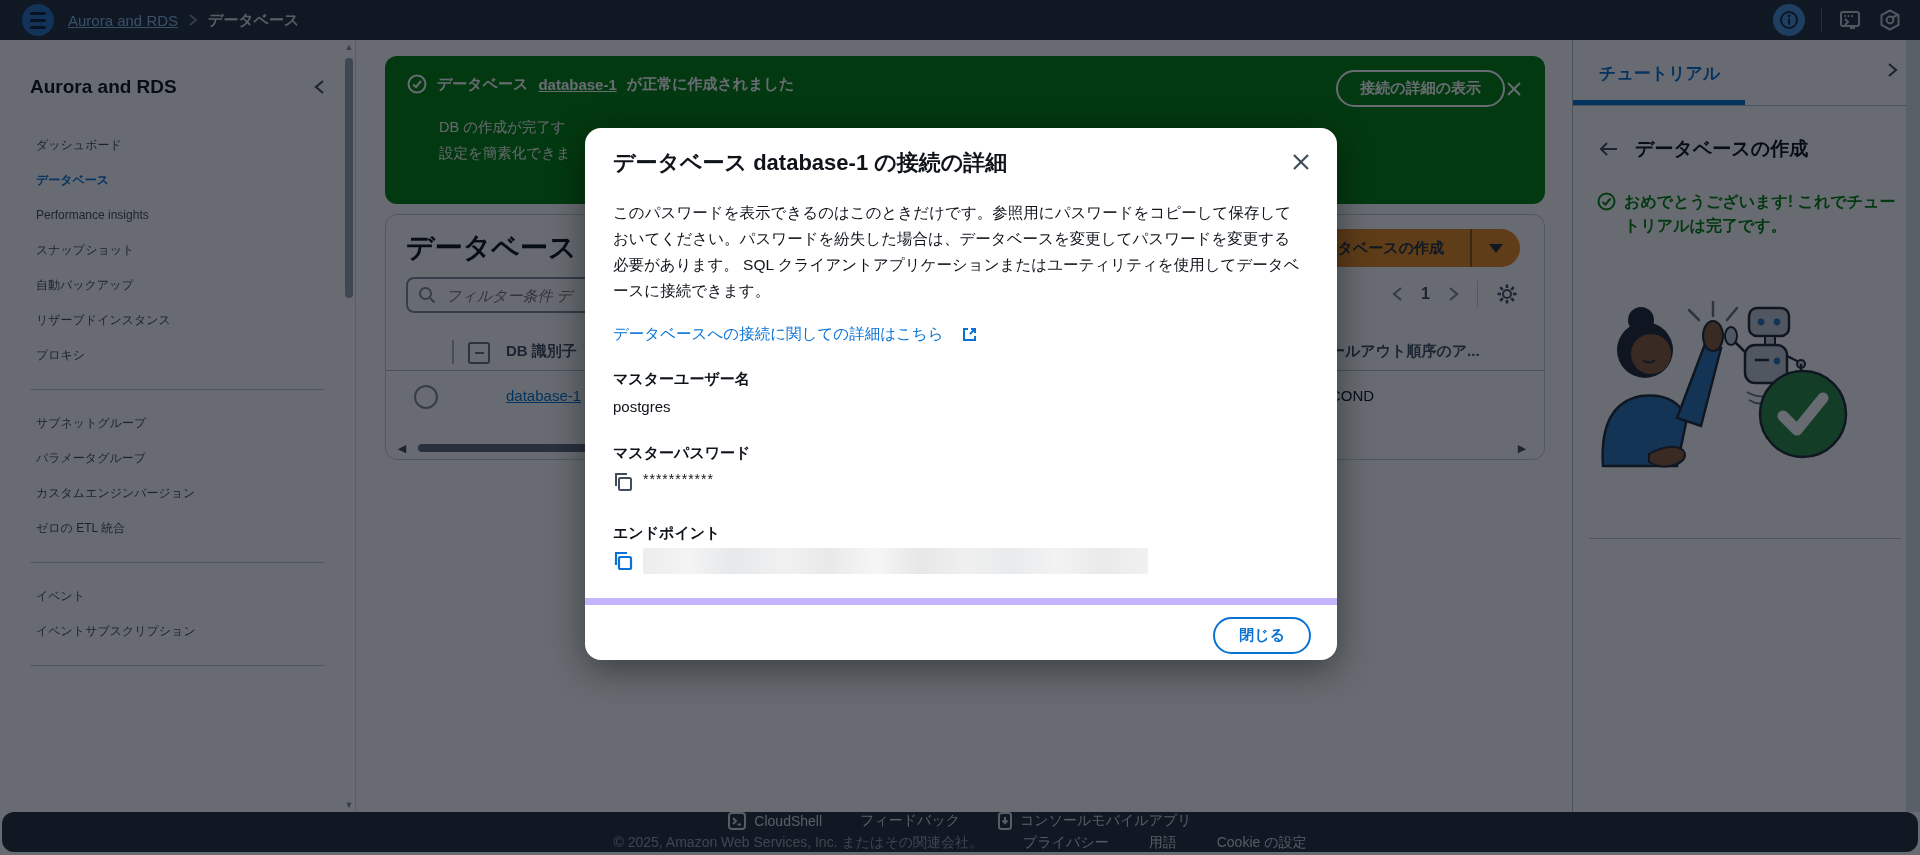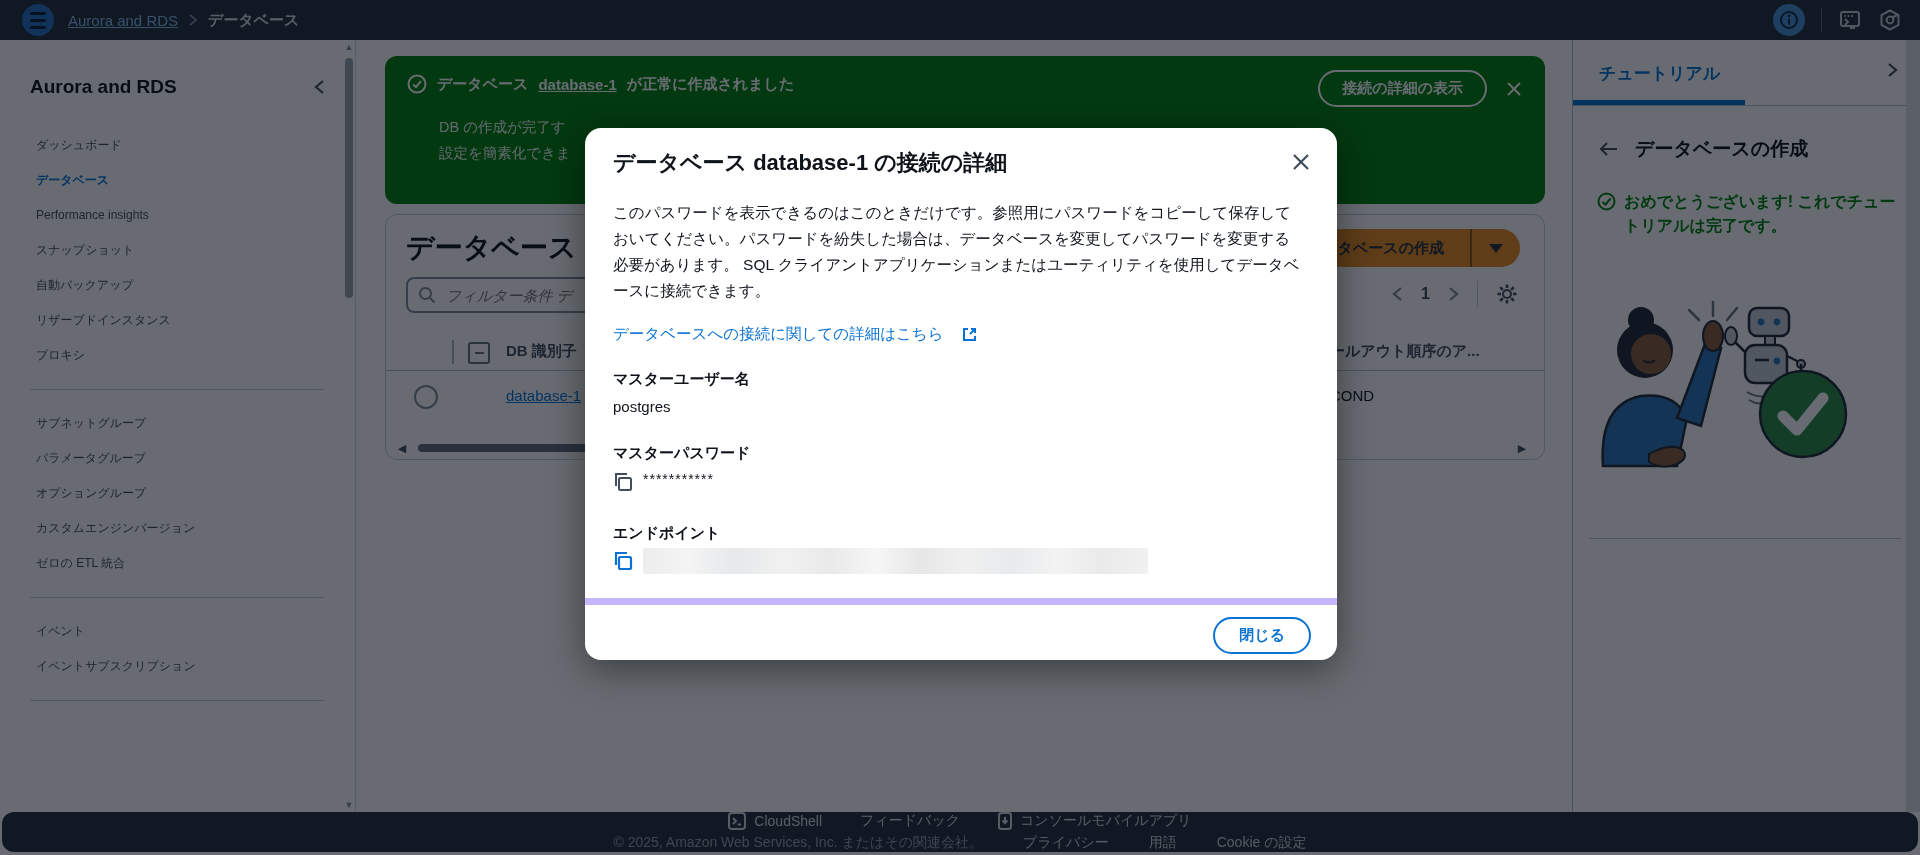--- a/index.html
+++ b/index.html
@@ -24,21 +24,21 @@
   .side-list li.active{color:#0972d3;font-weight:bold;}
   .side-hr{border:none;border-top:1px solid #c6cdd5;margin:16px 0 16px 0;}
   .side-scroll{position:absolute;left:344px;top:42px;width:10px;height:768px;z-index:6;}
   .side-scroll .arr{position:absolute;left:0;width:10px;font-size:9px;color:#7d8998;text-align:center;}
   .side-thumb{position:absolute;left:1px;top:16px;width:8px;height:240px;border-radius:4px;background:#98a2ae;}
   
   .banner{position:absolute;left:385px;top:56px;width:1160px;height:148px;background:#037f0c;border-radius:12px;z-index:4;color:#ffffff;}
   .banner-row{position:absolute;left:22px;top:18px;display:flex;align-items:center;gap:10px;font-size:15px;font-weight:bold;}
   .banner-link{text-decoration:underline;cursor:pointer;color:#ffffff;}
   .banner-body{position:absolute;left:54px;top:58px;font-size:14.5px;line-height:26px;color:#f2f8f2;font-weight:normal;}
-  .banner-actions{position:absolute;right:22px;top:14px;display:flex;align-items:center;gap:18px;}
+  .banner-actions{position:absolute;right:22px;top:14px;display:flex;align-items:center;}
   .banner-btn{border:2px solid #ffffff;border-radius:20px;background:transparent;color:#ffffff;font-size:15px;font-weight:bold;padding:7px 22px;cursor:pointer;font-family:inherit;}
   .card{position:absolute;left:385px;top:214px;width:1160px;height:246px;background:#ffffff;border:1px solid #c6cdd5;border-radius:12px;z-index:3;box-sizing:border-box;}
   .card-head{position:absolute;left:20px;top:14px;font-size:28px;font-weight:bold;color:#0f141a;}
   .card-head .count{color:#5f6b7a;font-weight:normal;font-size:26px;margin-left:8px;}
   .create-split{position:absolute;right:24px;top:14px;display:flex;height:38px;}
   .create-main{background:#e68a1e;border:none;border-radius:20px 0 0 20px;color:#232f3e;font-weight:bold;font-size:15px;padding:0 26px;cursor:pointer;font-family:inherit;}
   .create-caret{width:48px;background:#e68a1e;border-left:2px solid #8a5512;border-radius:0 20px 20px 0;display:flex;align-items:center;justify-content:center;cursor:pointer;}
   .caret-down{width:0;height:0;border-left:7px solid transparent;border-right:7px solid transparent;border-top:9px solid #232f3e;}
   .filter{position:absolute;left:20px;top:62px;width:620px;height:36px;border:2px solid #7d8998;border-radius:8px;display:flex;align-items:center;padding:0 10px;box-sizing:border-box;gap:8px;background:#fff;}
   .filter input{border:none;outline:none;flex:1;font-size:15px;font-style:italic;color:#535b63;font-family:inherit;background:transparent;}
@@ -160,21 +160,20 @@
       <li>Performance insights</li>
       <li>スナップショット</li>
       <li>自動バックアップ</li>
       <li>リザーブドインスタンス</li>
       <li>プロキシ</li>
     </ul>
     <hr class="side-hr">
     <ul class="side-list">
       <li>サブネットグループ</li>
       <li>パラメータグループ</li>
-      <li>オプショングループ</li>
       <li>カスタムエンジンバージョン</li>
       <li>ゼロの ETL 統合</li>
     </ul>
     <hr class="side-hr">
     <ul class="side-list">
       <li>イベント</li>
       <li>イベントサブスクリプション</li>
     </ul>
     <hr class="side-hr">
   </div>

